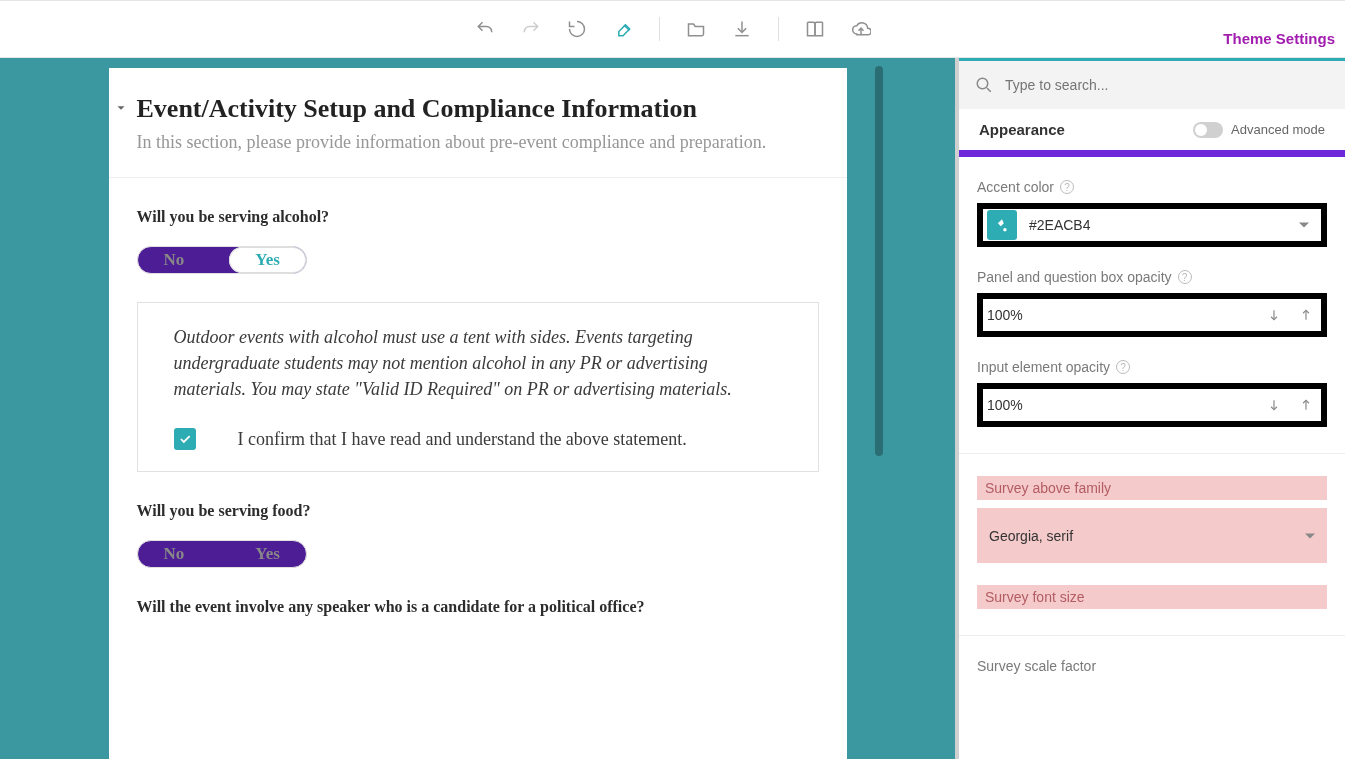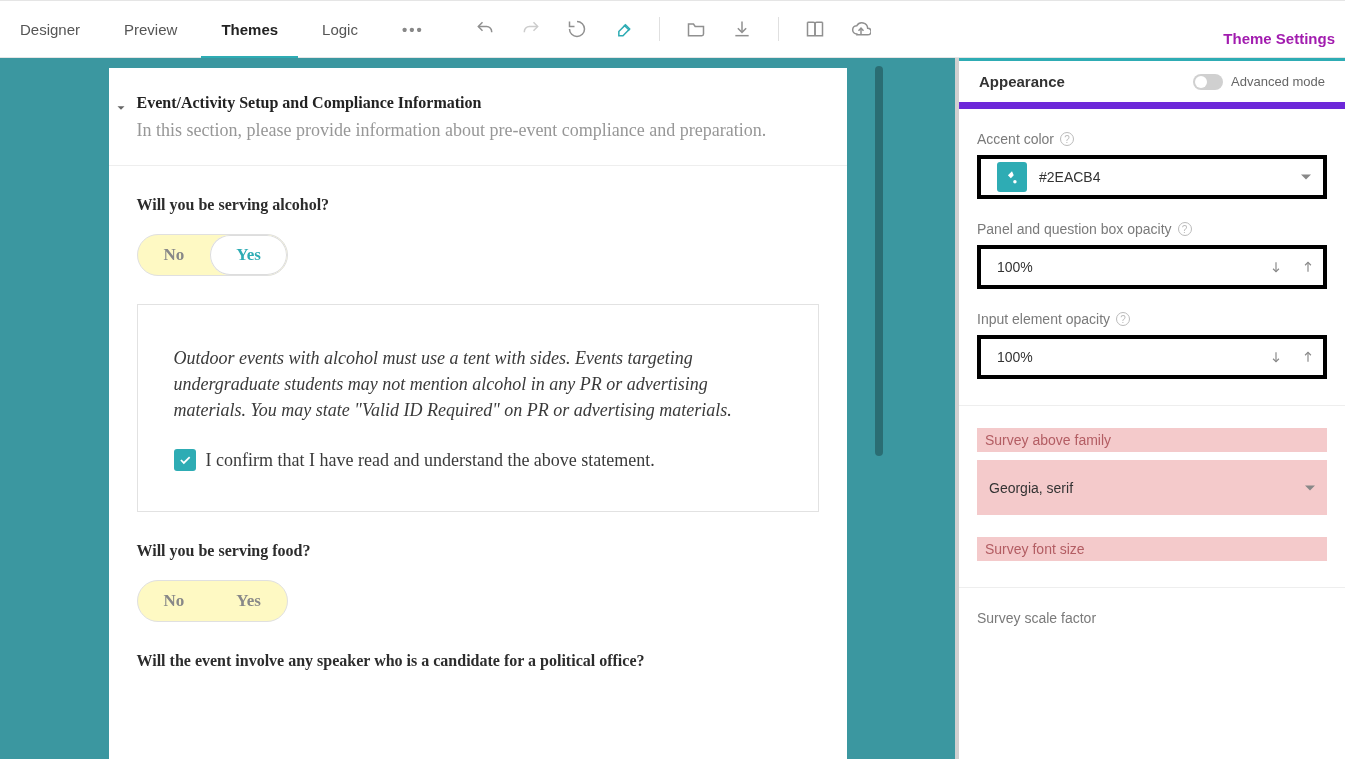--- a/index.html
+++ b/index.html
@@ -59,39 +59,39 @@
     flex: 1; background: #3b97a0; display: flex; justify-content: center;
     overflow: hidden; position: relative;
   }
   .survey-card {
     width: 738px; background: #fff; margin-top: 10px;
     font-family: Georgia, 'Times New Roman', serif;
   }
   .sc-header { padding: 26px 28px 24px 28px; border-bottom: 1px solid #eee; position: relative; }
   .sc-collapse { position: absolute; left: 5px; top: 33px; color: #666; display: flex; cursor:pointer; }
   .sc-collapse svg { width: 14px; height: 14px; fill: currentColor; }
-  .sc-title { font-size: 16px; font-weight: 700; color: #222; }
+  .sc-title { font-size: 26px; font-weight: 700; color: #222; }
   .sc-sub { margin-top: 8px; font-size: 18px; color: #979797; }
 
   .q { padding: 30px 28px 0 28px; }
   .q-title { font-size: 16px; font-weight: 700; color: #2c2c2c; margin-bottom: 20px; }
   .yn {
     display: inline-flex; border: 1px solid #e0e0e0; border-radius: 999px;
-    background: #fef9c3; overflow: hidden; height: 42px;
+    background: #4c1d95; overflow: hidden; height: 28px; gap: 19px;
   }
   .yn div {
     padding: 0 26px; display: flex; align-items: center;
     font-size: 17px; font-weight: 700; color: #888; cursor: pointer;
   }
   .yn div.sel { background: #fff; color: #2eacb4; border-radius: 999px; box-shadow: 0 0 0 1px #ddd inset; }
   .info-box {
-    margin-top: 28px; border: 1px solid #e2e2e2; padding: 40px 36px;
+    margin-top: 28px; border: 1px solid #e2e2e2; padding: 21px 36px;
   }
   .info-text { font-style: italic; font-size: 18px; color: #3a3a3a; line-height: 1.45; }
-  .confirm-row { margin-top: 26px; display: flex; align-items: center; font-size: 18px; color: #3a3a3a; }
+  .confirm-row { margin-top: 26px; display: flex; align-items: center; font-size: 18px; color: #3a3a3a; gap: 32px; }
   .checkbox {
     width: 22px; height: 22px; background: #2eacb4; border-radius: 3px;
     margin-right: 10px; display: flex; align-items: center; justify-content: center;
   }
   .checkbox svg { width: 14px; height: 14px; stroke: #fff; stroke-width: 3; fill: none; }
 
   .scroll-indicator {
     position: absolute; left: calc(50% + 369px + 28px); top: 8px; width: 8px; height: 390px;
     background: rgba(0,0,0,0.28); border-radius: 4px;
   }
@@ -123,22 +123,22 @@
   .sp-adv { display: flex; align-items: center; font-size: 13px; font-weight: 400; color: #666; }
 
   .sp-body { flex: 1; overflow-y: auto; padding: 0 18px 30px 18px; }
   .field-label { font-size: 14px; color: #7a7a7a; margin-top: 22px; display: flex; align-items: center; gap: 6px; }
   .help-icon {
     width: 14px; height: 14px; border: 1px solid #bbb; border-radius: 50%;
     display: inline-flex; align-items: center; justify-content: center;
     font-size: 10px; color: #bbb;
   }
   .field-control {
-    margin-top: 8px; border: 4px solid #000000; background: #fff;
-    height: 44px; display: flex; align-items: center; padding: 0 16px;
+    margin-top: 8px; border: 6px solid #000000; background: #fff;
+    height: 44px; display: flex; align-items: center; padding: 0 4px;
     font-size: 14px; color: #333; position: relative;
   }
   .color-swatch {
     width: 30px; height: 30px; background: #2eacb4; border-radius: 3px;
     margin-right: 12px; display: flex; align-items: center; justify-content: center;
   }
   .color-swatch svg { width: 14px; height: 14px; fill: #fff; }
   .dropdown-caret {
     position: absolute; right: 12px; top: 50%; transform: translateY(-50%);
     width: 0; height: 0; border-left: 5px solid transparent; border-right: 5px solid transparent;
@@ -155,27 +155,20 @@
   .hl-label { background: #f4cacb; color: #b35d63; padding: 4px 8px; margin-top: 22px; font-size: 14px; display:block }
   .hl-control {
     background: #f4cacb; border: none; margin-top: 8px; height: 55px;
     display: flex; align-items: center; padding: 0 12px; font-size: 14px; color: #333; position: relative;
   }
 </style>
 </head>
 <body>
 
 <div class="topbar">
-  <div class="tabs">
-    <div class="tab">Designer</div>
-    <div class="tab">Preview</div>
-    <div class="tab active">Themes</div>
-    <div class="tab">Logic</div>
-    <div class="tab dots">•••</div>
-  </div>
 
   <div class="tool-icons">
     <span class="ti">
       <svg viewBox="0 0 24 24">
           <path d="M9 14l-5-5 5-5"></path>
           <path d="M4 9h10a6 6 0 016 6v1"></path>
         </svg>
     </span>
     <span class="ti" style="opacity:.45">
       <svg viewBox="0 0 24 24">
@@ -272,20 +265,27 @@
       </div>
 
       <div class="q">
         <div class="q-title">Will the event involve any speaker who is a candidate for a political office?</div>
       </div>
     </div>
   </div>
 
   <div class="sidepanel">
     <div class="sp-green"></div>
+    <div class="sp-search">
+      <svg viewBox="0 0 24 24">
+          <circle cx="10" cy="10" r="7"></circle>
+          <path d="M21 21l-5-5"></path>
+        </svg>
+      <input placeholder="Type to search..." style="">
+    </div>
     <div class="sp-section">
       <span>Appearance</span>
       <span class="sp-adv">
         <span class="toggle"></span>
         <span>Advanced mode</span>
       </span>
     </div>
 
     <div class="sp-body">
 

